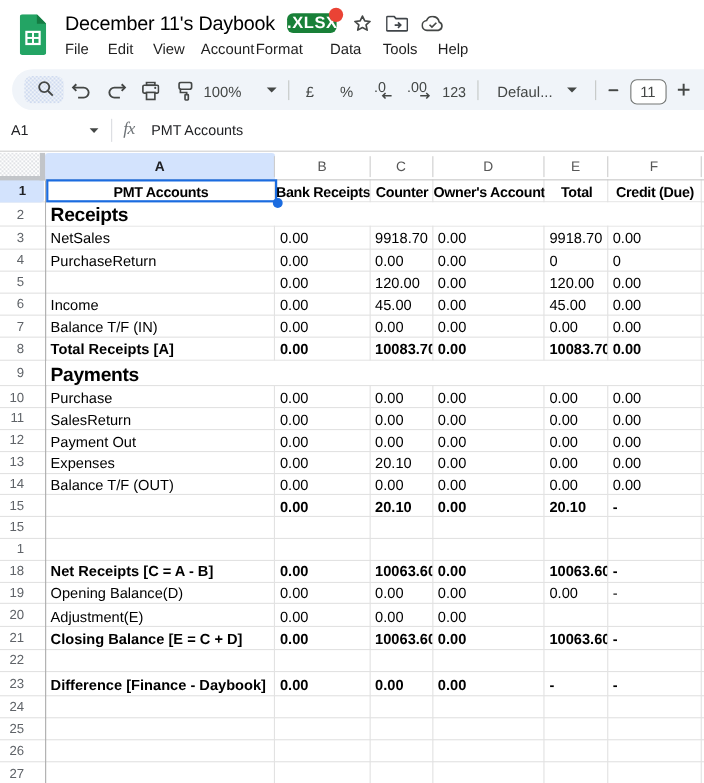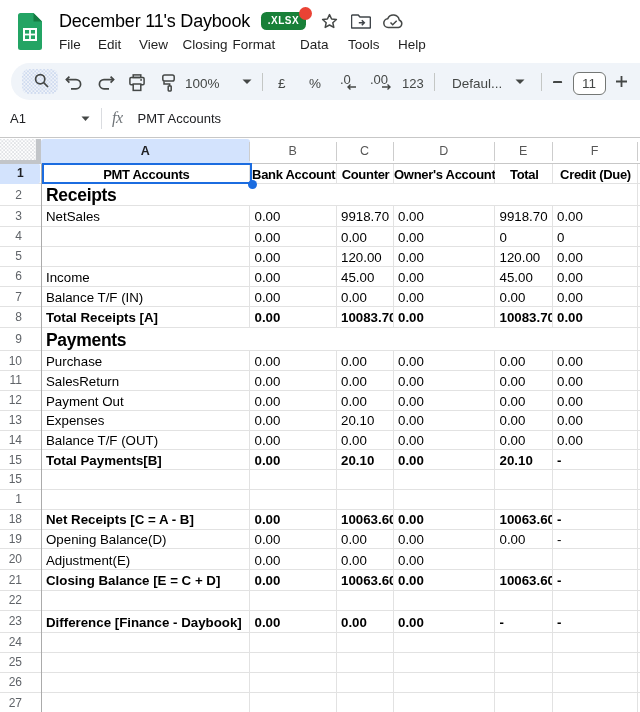--- a/index.html
+++ b/index.html
@@ -2,21 +2,21 @@
 <html><head><meta charset="utf-8">
 <style>
 * { margin:0; padding:0; box-sizing:border-box; }
 html,body { width:640px; height:712px; overflow:hidden; background:#fff;
   font-family:"Liberation Sans", sans-serif; }
 #app { position:relative; width:640px; height:712px; overflow:hidden; }
 
 
 #title { position:absolute; left:59px; top:11px; font-size:18px; color:#000; letter-spacing:-0.2px; }
 #badge { position:absolute; left:261px; top:11.5px; width:45px; height:18.5px; background:#188038;
-  border-radius:5.5px; color:#fff; font-size:10px; font-weight:bold; text-align:center;
+  border-radius:5.5px; color:#fff; font-size:15px; font-weight:bold; text-align:center;
   line-height:18.5px; letter-spacing:0.5px; }
 #reddot { position:absolute; left:298.5px; top:7px; width:13px; height:13px; border-radius:50%;
   background:#ea4335; }
 #menu { position:absolute; top:36.5px; left:0; width:640px; height:16px; font-size:13.5px; color:#1f1f1f; }
 #menu span { position:absolute; top:0; }
 
 
 #toolbar { position:absolute; left:11px; top:63px; width:649px; height:37px;
   background:#f0f4f9; border-radius:18.5px; }
 #searchchip { position:absolute; left:11px; top:6px; width:36px; height:25px; border-radius:7px;
@@ -97,21 +97,21 @@
   </svg>
 
   <svg class="ic" style="left:383px;top:14px" width="21" height="15" viewBox="0 0 21 15">
     <path d="M5.2 13.6 a4.5 4.5 0 0 1 -0.4 -8.97 a6 6 0 0 1 11.4 1.3 a4 4 0 0 1 -0.7 7.67 Z" fill="none" stroke="#444746" stroke-width="1.5"></path>
     <path d="M7.5 8.5 l2.2 2.2 4 -4" fill="none" stroke="#444746" stroke-width="1.5"></path>
   </svg>
   <div id="menu">
       <span style="left:59px">File</span>
       <span style="left:98px">Edit</span>
       <span style="left:139px">View</span>
-      <span style="left:182.5px">Closing</span>
+      <span style="left:182.5px">Account</span>
       <span style="left:232.5px">Format</span>
       <span style="left:300px">Data</span>
       <span style="left:348px">Tools</span>
       <span style="left:398px">Help</span>
     </div>
 
   <div id="toolbar">
     <div id="searchchip"></div>
 
     <svg class="ic" style="left:21px;top:8px" width="20" height="20" viewBox="0 0 20 20">
@@ -217,32 +217,33 @@
           <div class="vl" style="left:249.0px;top:163.0px;height:549.0px"></div>
           <div class="vl" style="left:335.5px;top:163.0px;height:549.0px"></div>
           <div class="vl" style="left:392.5px;top:163.0px;height:549.0px"></div>
           <div class="vl" style="left:494.0px;top:163.0px;height:549.0px"></div>
           <div class="vl" style="left:551.5px;top:163.0px;height:549.0px"></div>
           <div class="vl" style="left:636.5px;top:163.0px;height:549.0px"></div>
           <div class="vl" style="left:41.2px;top:163.0px;height:549.0px;background:#ababab"></div>
           <div style="position:absolute;left:41.5px;top:184.3px;width:595px;height:20.7px;background:#fff"></div>
           <div style="position:absolute;left:41.5px;top:327.8px;width:595px;height:22.2px;background:#fff"></div>
         <div class="cell bold ctr" style="left:41px;top:163.0px;width:208.5px;height:20.5px">PMT Accounts</div>
-          <div class="cell bold ctr" style="left:249.5px;top:163.0px;width:86.5px;height:20.5px">Bank Account</div>
+          <div class="cell bold ctr" style="left:249.5px;top:163.0px;width:86.5px;height:20.5px">Bank Receipts</div>
           <div class="cell bold ctr" style="left:336px;top:163.0px;width:57px;height:20.5px">Counter</div>
           <div class="cell bold ctr" style="left:393px;top:163.0px;width:101.5px;height:20.5px">Owner's Account</div>
           <div class="cell bold ctr" style="left:494.5px;top:163.0px;width:57.5px;height:20.5px">Total</div>
           <div class="cell bold ctr" style="left:552px;top:163.0px;width:85px;height:20.5px">Credit (Due)</div>
           <div class="cell big" style="left:41px;top:183.5px;width:208.5px;height:22.3px">Receipts</div>
           <div class="cell" style="left:41px;top:205.8px;width:208.5px;height:20.2px">NetSales</div>
           <div class="cell" style="left:249.5px;top:205.8px;width:86.5px;height:20.2px">0.00</div>
           <div class="cell" style="left:336px;top:205.8px;width:57px;height:20.2px">9918.70</div>
           <div class="cell" style="left:393px;top:205.8px;width:101.5px;height:20.2px">0.00</div>
           <div class="cell" style="left:494.5px;top:205.8px;width:57.5px;height:20.2px">9918.70</div>
           <div class="cell" style="left:552px;top:205.8px;width:85px;height:20.2px">0.00</div>
+          <div class="cell" style="left:41px;top:226.0px;width:208.5px;height:20.2px">PurchaseReturn</div>
           <div class="cell" style="left:249.5px;top:226.0px;width:86.5px;height:20.2px">0.00</div>
           <div class="cell" style="left:336px;top:226.0px;width:57px;height:20.2px">0.00</div>
           <div class="cell" style="left:393px;top:226.0px;width:101.5px;height:20.2px">0.00</div>
           <div class="cell" style="left:494.5px;top:226.0px;width:57.5px;height:20.2px">0</div>
           <div class="cell" style="left:552px;top:226.0px;width:85px;height:20.2px">0</div>
           <div class="cell" style="left:249.5px;top:246.2px;width:86.5px;height:20.2px">0.00</div>
           <div class="cell" style="left:336px;top:246.2px;width:57px;height:20.2px">120.00</div>
           <div class="cell" style="left:393px;top:246.2px;width:101.5px;height:20.2px">0.00</div>
           <div class="cell" style="left:494.5px;top:246.2px;width:57.5px;height:20.2px">120.00</div>
           <div class="cell" style="left:552px;top:246.2px;width:85px;height:20.2px">0.00</div>
@@ -288,21 +289,20 @@
           <div class="cell" style="left:336px;top:410.2px;width:57px;height:19.8px">20.10</div>
           <div class="cell" style="left:393px;top:410.2px;width:101.5px;height:19.8px">0.00</div>
           <div class="cell" style="left:494.5px;top:410.2px;width:57.5px;height:19.8px">0.00</div>
           <div class="cell" style="left:552px;top:410.2px;width:85px;height:19.8px">0.00</div>
           <div class="cell" style="left:41px;top:430.0px;width:208.5px;height:19.8px">Balance T/F (OUT)</div>
           <div class="cell" style="left:249.5px;top:430.0px;width:86.5px;height:19.8px">0.00</div>
           <div class="cell" style="left:336px;top:430.0px;width:57px;height:19.8px">0.00</div>
           <div class="cell" style="left:393px;top:430.0px;width:101.5px;height:19.8px">0.00</div>
           <div class="cell" style="left:494.5px;top:430.0px;width:57.5px;height:19.8px">0.00</div>
           <div class="cell" style="left:552px;top:430.0px;width:85px;height:19.8px">0.00</div>
-          <div class="cell bold" style="left:41px;top:449.8px;width:208.5px;height:19.8px">Total Payments[B]</div>
           <div class="cell bold" style="left:249.5px;top:449.8px;width:86.5px;height:19.8px">0.00</div>
           <div class="cell bold" style="left:336px;top:449.8px;width:57px;height:19.8px">20.10</div>
           <div class="cell bold" style="left:393px;top:449.8px;width:101.5px;height:19.8px">0.00</div>
           <div class="cell bold" style="left:494.5px;top:449.8px;width:57.5px;height:19.8px">20.10</div>
           <div class="cell bold" style="left:552px;top:449.8px;width:85px;height:19.8px">-</div>
           <div class="cell bold" style="left:41px;top:509.20000000000005px;width:208.5px;height:19.8px">Net Receipts [C = A - B]</div>
           <div class="cell bold" style="left:249.5px;top:509.20000000000005px;width:86.5px;height:19.8px">0.00</div>
           <div class="cell bold" style="left:336px;top:509.20000000000005px;width:57px;height:19.8px">10063.60</div>
           <div class="cell bold" style="left:393px;top:509.20000000000005px;width:101.5px;height:19.8px">0.00</div>
           <div class="cell bold" style="left:494.5px;top:509.20000000000005px;width:57.5px;height:19.8px">10063.60</div>

